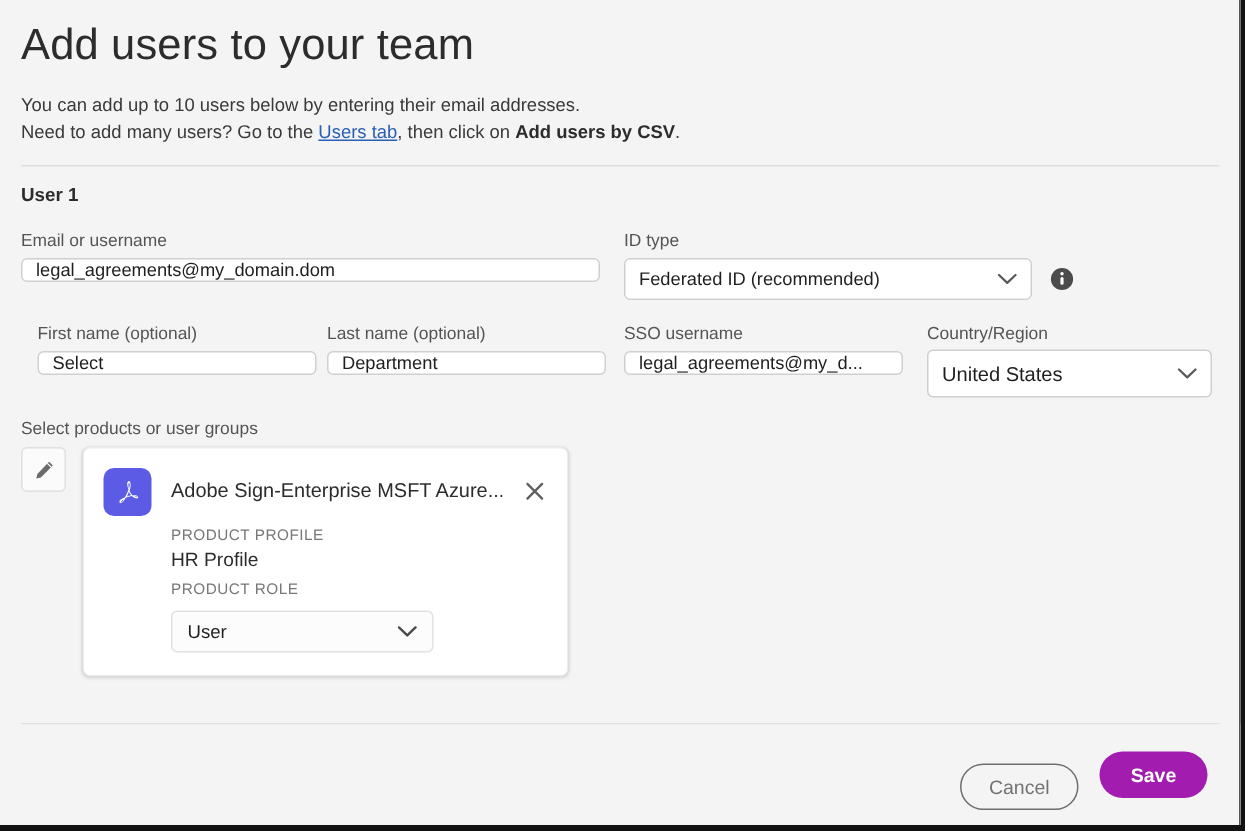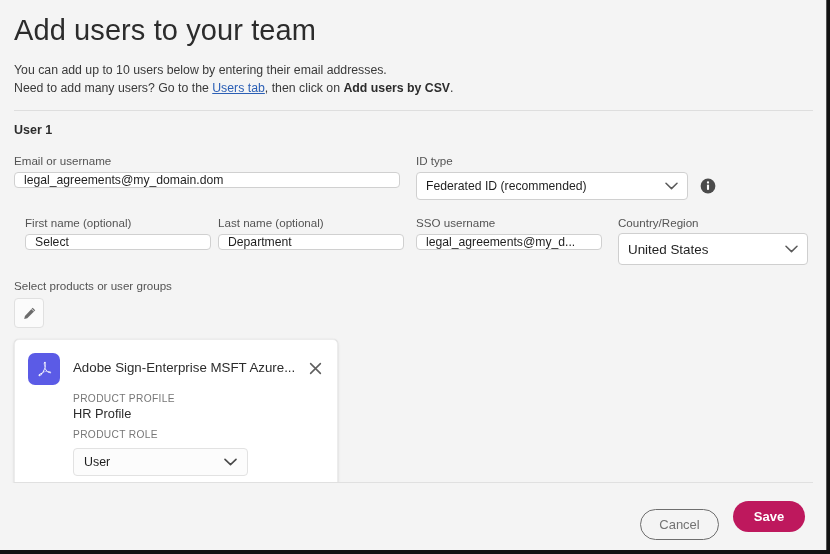--- a/index.html
+++ b/index.html
@@ -176,21 +176,20 @@
     color: #545454;
     margin-top: 9px;
     margin-bottom: 6px;
   }
 
   .products-area {
     position: relative;
     display: flex;
     align-items: flex-start;
     gap: 11px;
-    flex-direction: column;
   }
 
   .edit-btn {
     width: 30px;
     height: 30px;
     border: 1px solid #e0e0e0;
     border-radius: 4px;
     background: #fbfbfb;
     display: flex;
     align-items: center;
@@ -314,21 +313,21 @@
   .btn-cancel {
     background: transparent;
     border: 1.6px solid #6e6e6e;
     color: #737373;
     min-width: 79px;
     padding: 0 16px;
     margin-top: 16px;
   }
 
   .btn-save {
-    background: #be185d;
+    background: #a21caf;
     color: #ffffff;
     min-width: 72px;
     padding: 0 18px;
     font-weight: 700;
   }
 </style>
 </head>
 <body>
 
 <div class="window">

